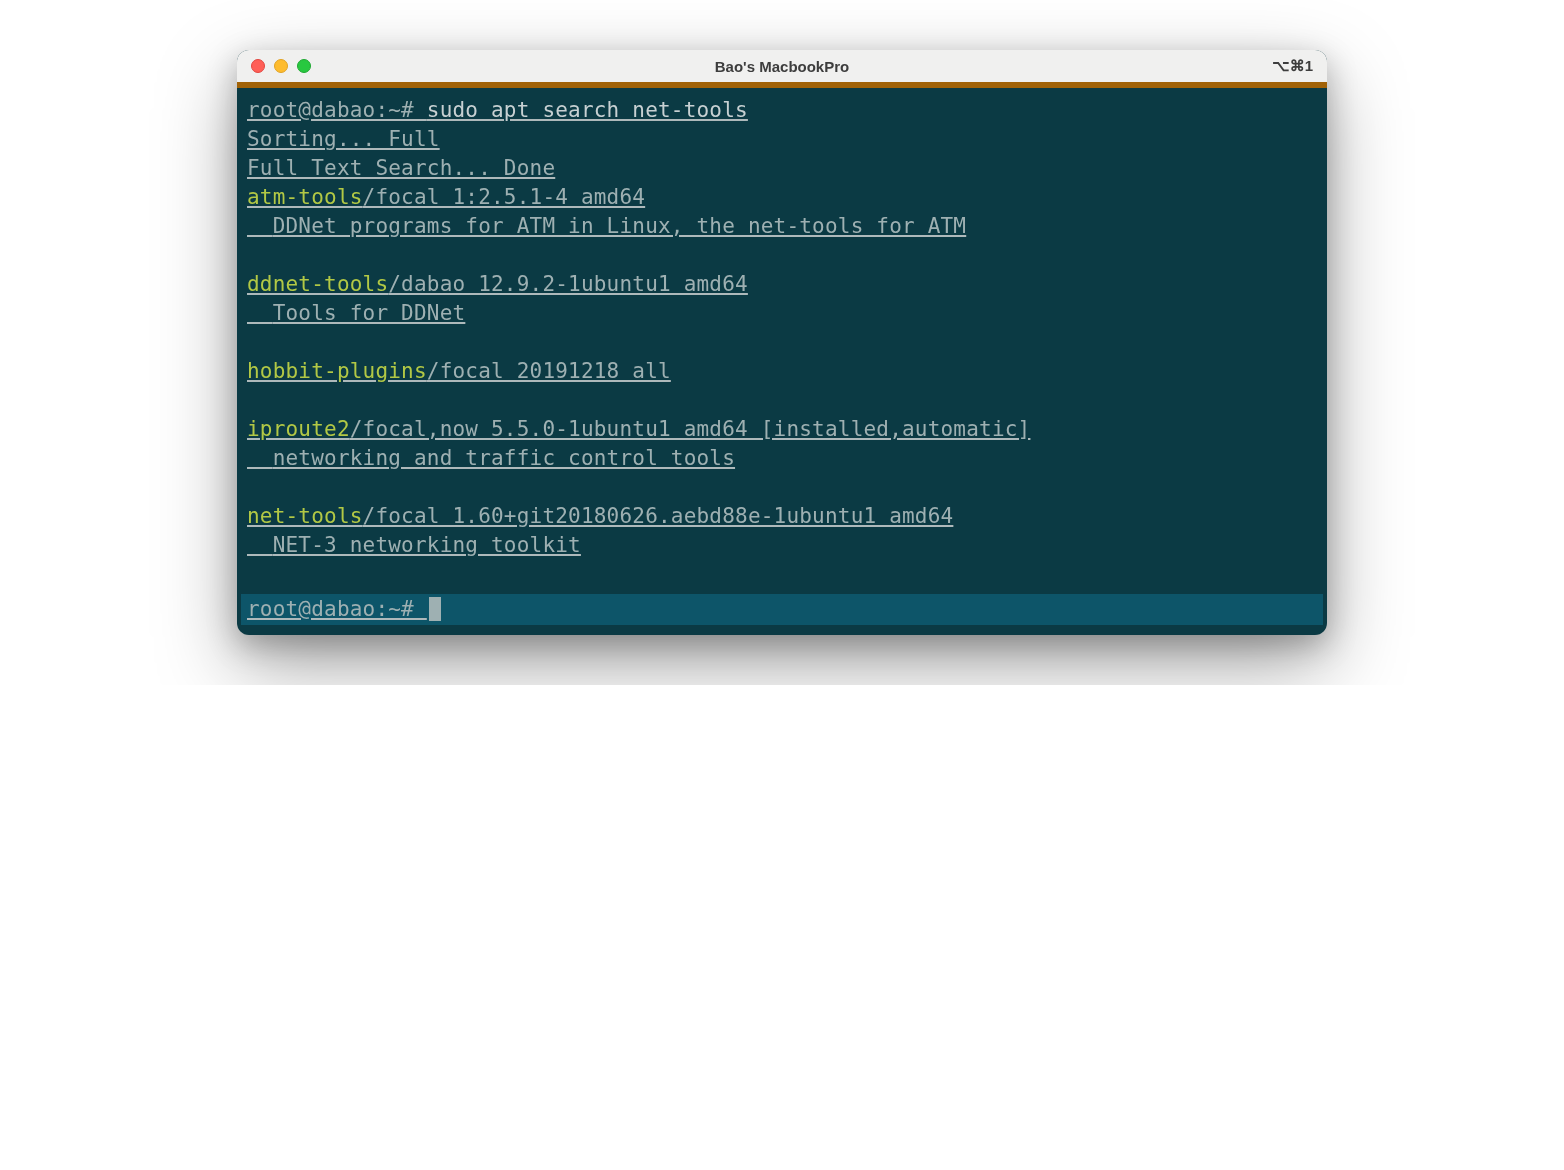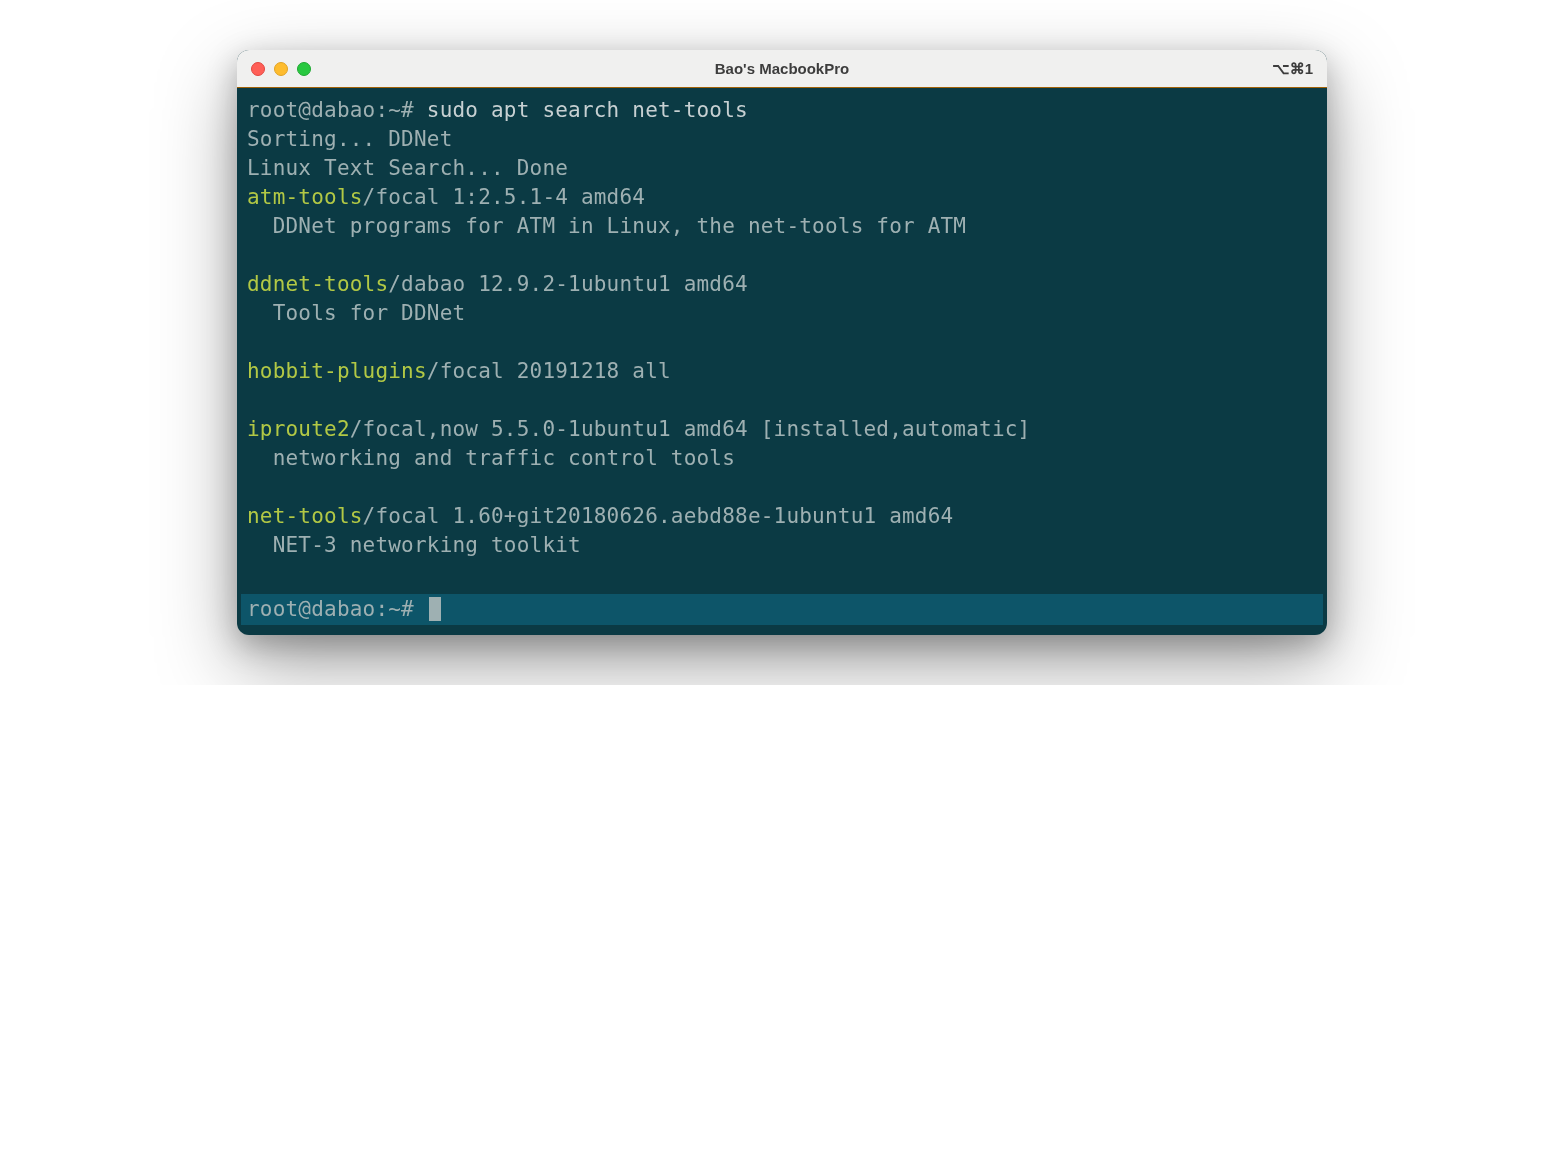--- a/index.html
+++ b/index.html
@@ -20,21 +20,21 @@
       box-shadow: 0 30px 80px rgba(0,0,0,0.35), 0 10px 30px rgba(0,0,0,0.25);
       margin: 0 auto;
     }
     .titlebar {
       background: #f0f0ef;
       height: 38px;
       display: flex;
       align-items: center;
       padding: 16px 14px;
       position: relative;
-      border-bottom: 1px solid #a16207;
+      border-bottom: 6px solid #a16207;
     }
     .traffic-lights {
       display: flex;
       gap: 9px;
       align-items: center;
     }
     .traffic-light {
       width: 14px;
       height: 14px;
       border-radius: 50%;
@@ -57,20 +57,21 @@
       font-size: 15px;
       font-weight: 600;
       color: #3d3d3d;
     }
     .terminal {
       padding: 8px 4px 10px 4px;
       font-size: 21px;
       line-height: 1.38;
       letter-spacing: 0.2px;
       color: #aeb9bb;
+      text-decoration: underline;
     }
     .line {
       white-space: pre;
       padding: 0 6px;
     }
     .prompt-text { color: #9eb0b2; }
     .command { color: #c7d0d2; }
     .output { color: #9eb0b2; }
     .pkg { color: #b2c845; }
     .rest { color: #9eb0b2; }
@@ -103,22 +104,22 @@
       <div class="traffic-light tl-close"></div>
       <div class="traffic-light tl-min"></div>
       <div class="traffic-light tl-max"></div>
     </div>
     <div class="title">Bao's MacbookPro</div>
     <div class="shortcut">⌥⌘1</div>
   </div>
 
   <div class="terminal">
     <div class="line"><span class="prompt-text">root@dabao:~# </span><span class="command">sudo apt search net-tools</span></div>
-    <div class="line output">Sorting... DDNet</div>
-    <div class="line output">Linux Text Search... Done</div>
+    <div class="line output">Sorting... Full</div>
+    <div class="line output">Full Text Search... Done</div>
 
     <div class="line"><span class="pkg">atm-tools</span><span class="rest">/focal 1:2.5.1-4 amd64</span></div>
     <div class="line desc">  <span>DDNet programs for ATM in Linux, the net-tools for ATM</span></div>
     <div class="line blank"></div>
 
     <div class="line"><span class="pkg">ddnet-tools</span><span class="rest">/dabao 12.9.2-1ubuntu1 amd64</span></div>
     <div class="line desc">  <span>Tools for DDNet</span></div>
     <div class="line blank"></div>
 
     <div class="line"><span class="pkg">hobbit-plugins</span><span class="rest">/focal 20191218 all</span></div>

